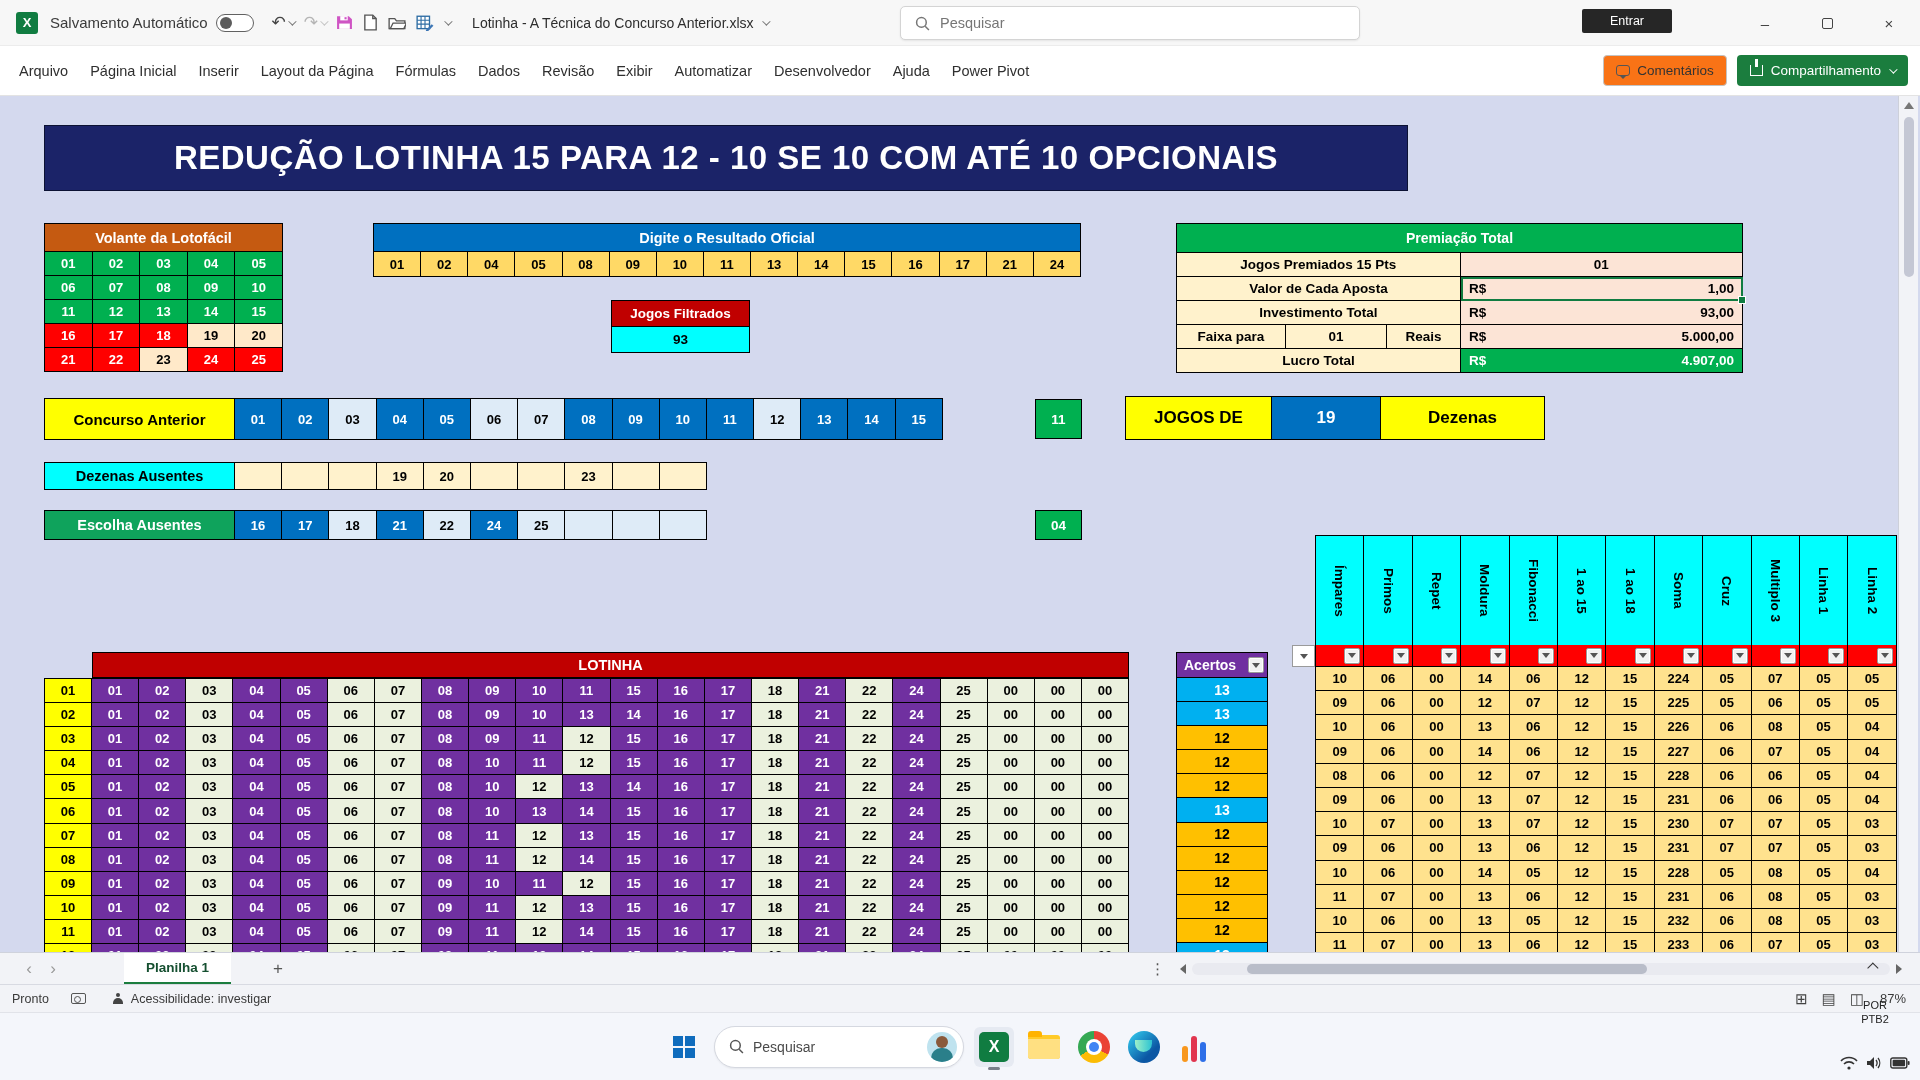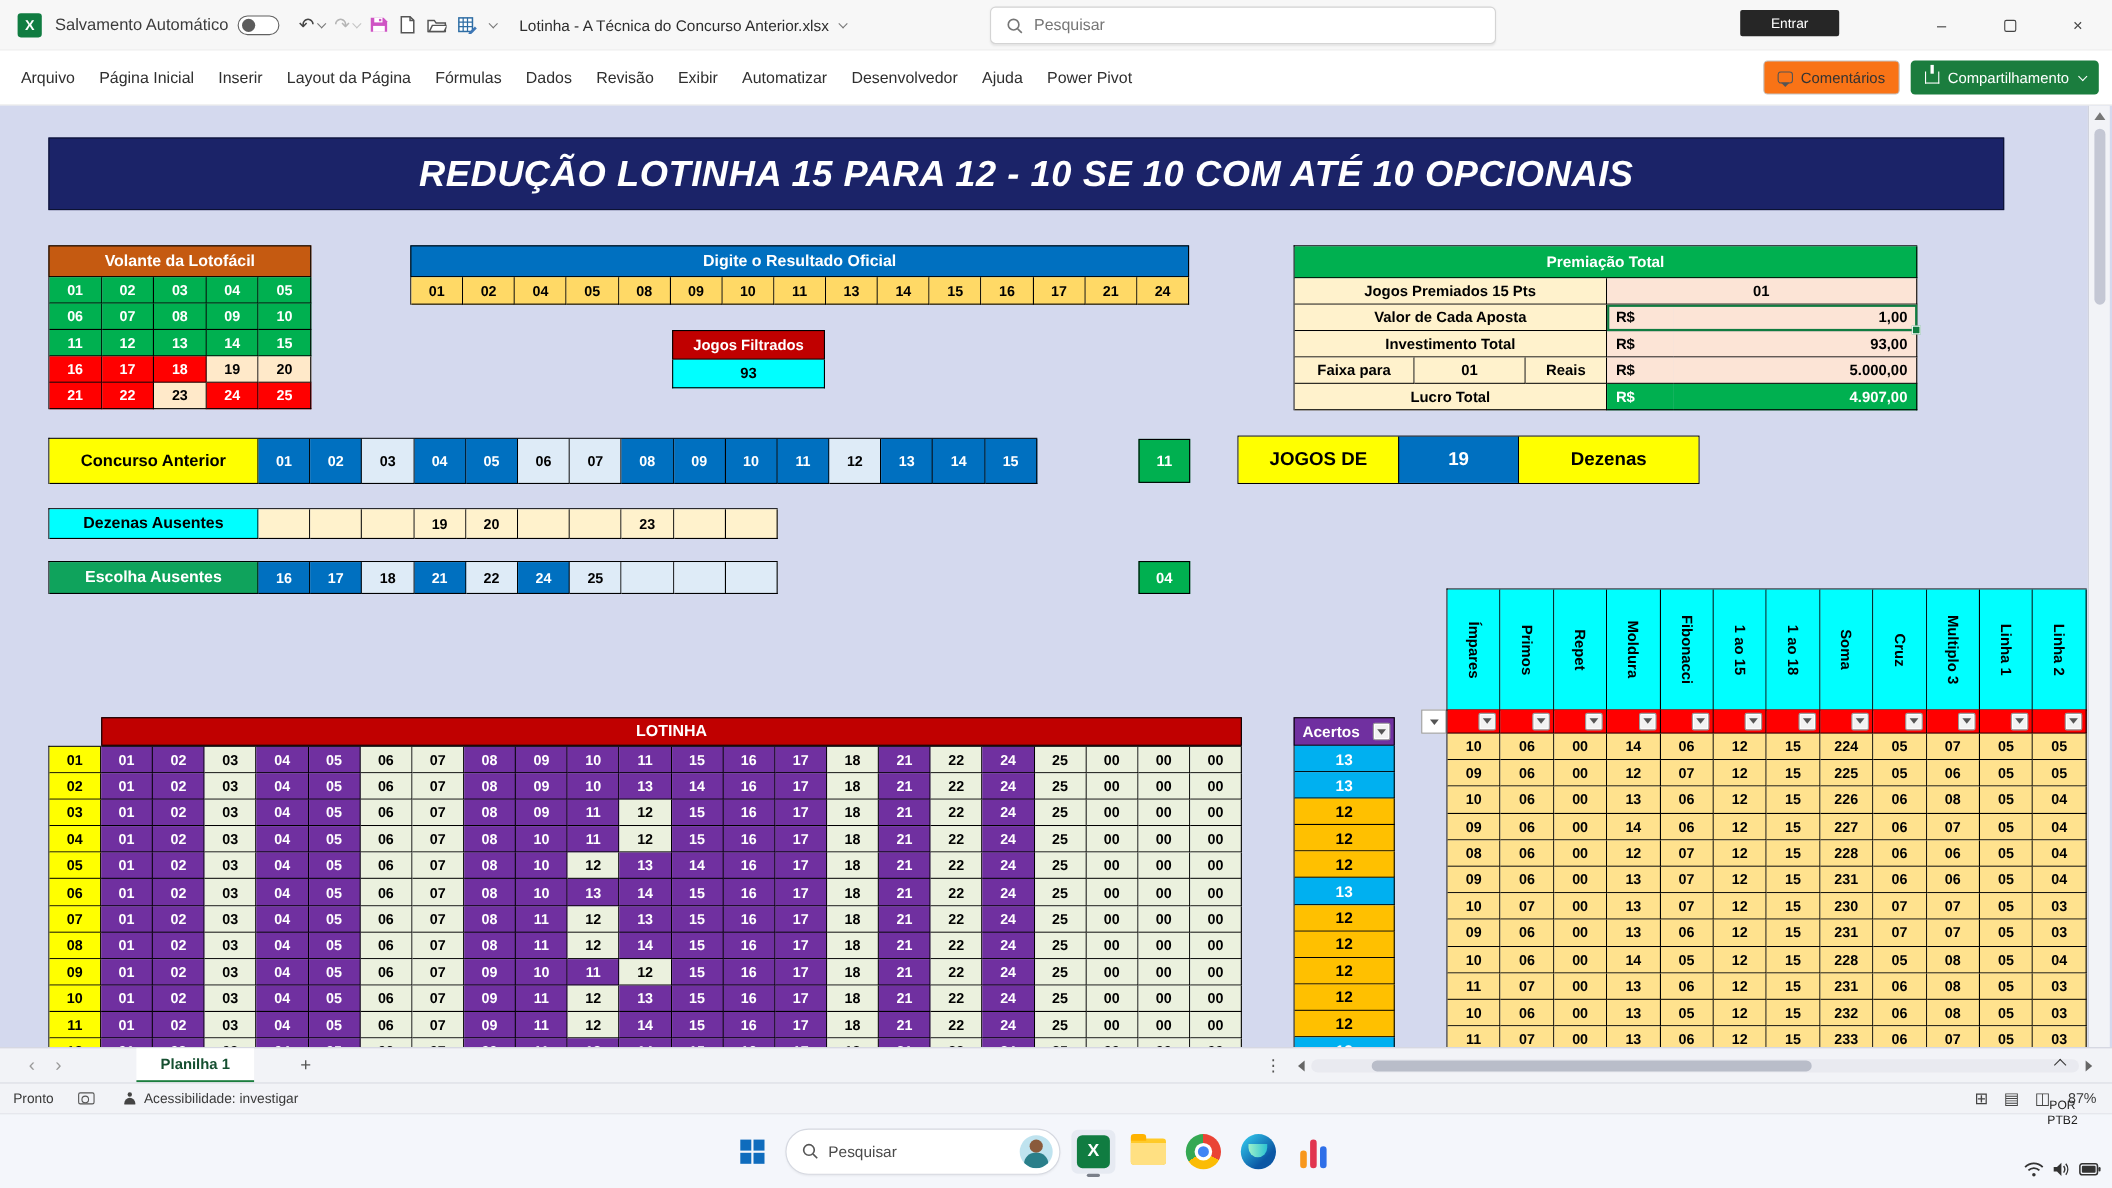--- a/index.html
+++ b/index.html
@@ -36,21 +36,21 @@
   .share-btn { display:flex; align-items:center; gap:8px; background:#1B7D3E; color:#fff; border-radius:4px; height:31px; padding:0 13px; font-size:13.5px; }
   .share-icon { width:13px; height:11px; border:1.4px solid #fff; border-top:none; position:relative; }
   .share-icon::after { content:""; position:absolute; left:4px; top:-6px; width:3px; height:8px; background:#fff; }
   .chev-w { display:inline-block; width:6px; height:6px; border-right:1.5px solid #fff; border-bottom:1.5px solid #fff; transform:rotate(45deg) translateY(-2px); }
 
   
   .sheet { position:relative; height:856px; background:#d4d9ee; overflow:hidden; }
   .abs { position:absolute; }
   .cell { display:flex; align-items:center; justify-content:center; font-weight:bold; font-size:13px; border-right:1px solid #000; border-bottom:1px solid #000; color:#000; }
 
-  .banner { left:44px; top:29px; width:1778px; height:66px; background:#1b2368; border:1px solid #0c1233; color:#fff; display:flex; align-items:center; justify-content:center; font-size:33px; font-weight:800; letter-spacing:.5px;font-style:italic; }
+  .banner { left:44px; top:29px; width:1364px; height:66px; background:#1b2368; border:1px solid #0c1233; color:#fff; display:flex; align-items:center; justify-content:center; font-size:33px; font-weight:800; letter-spacing:.5px; }
 
   .volante { left:44px; top:127px; width:239px; }
   .vol-header { height:29px; background:#C55A11; border:1px solid #000; color:#fff; font-weight:bold; font-size:14.5px; display:flex; align-items:center; justify-content:center; }
   #volante-grid { display:grid; grid-template-columns:repeat(5,1fr); grid-auto-rows:24px; border-left:1px solid #000; }
   .vol-green { background:#00B050; color:#fff; }
   .vol-red { background:#FF0000; color:#fff; }
   .vol-peach { background:#FFE9C9; color:#000; }
 
   .resultado { left:373px; top:127px; width:708px; }
   .res-header { height:29px; background:#0070C0; border:1px solid #000; color:#fff; font-weight:bold; font-size:14.5px; display:flex; align-items:center; justify-content:center; }

